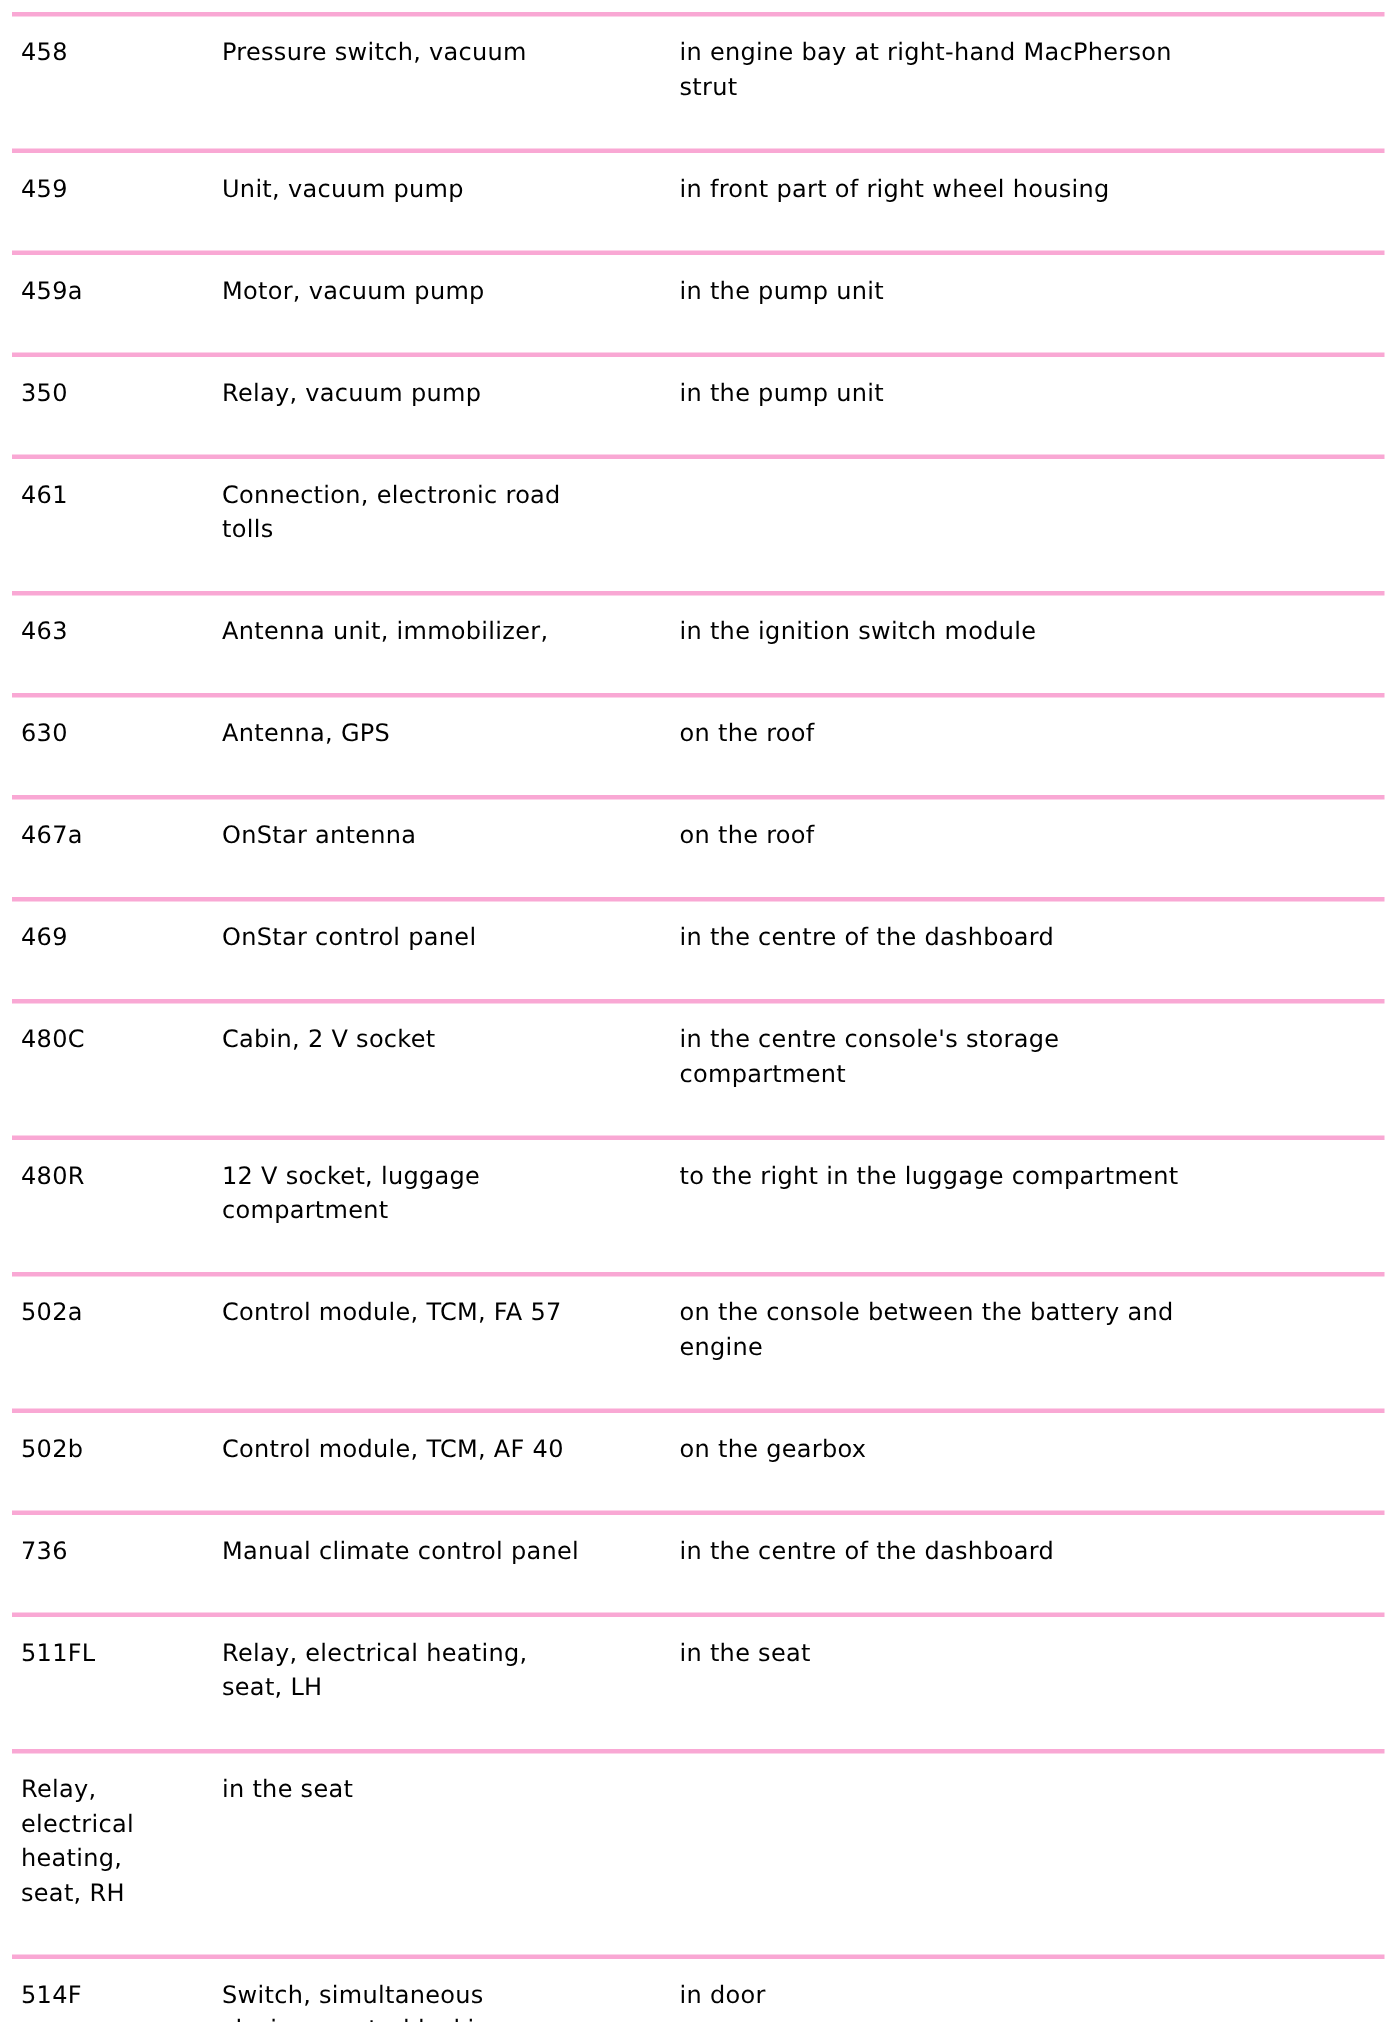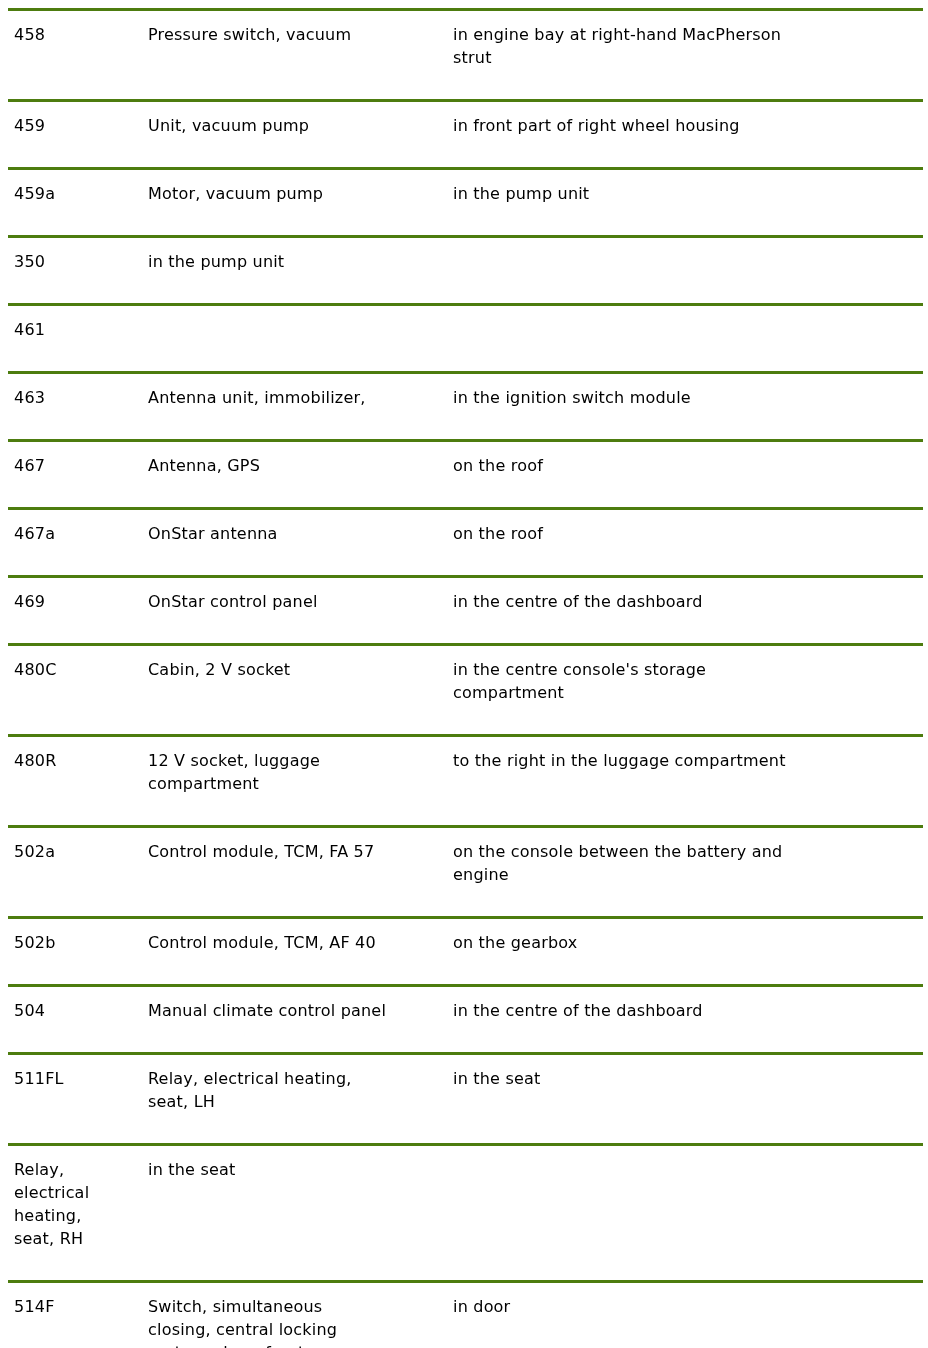--- a/index.html
+++ b/index.html
@@ -16,21 +16,21 @@
     font-family: "DejaVu Sans", "Liberation Sans", sans-serif;
     color: #000000;
   }
   .loc-table {
     margin-left: 8px;
     margin-right: 5px; 
   }
   .loc-row {
     display: grid;
     grid-template-columns: 134px 305px 1fr;
-    border-top: 3px solid #4d7c0f;
+    border-top: 3px solid #f9a8d4;
     padding: 12px 0 30px 6px;
   }
   .loc-row:last-child {
     padding-bottom: 12px;
   }
   .cell {
     font-size: 16px;
     line-height: 23px;
     letter-spacing: 0.2px;
     white-space: pre-line; 
@@ -55,35 +55,38 @@
   </div>
 
   <div class="loc-row">
     <div class="cell">459a</div>
     <div class="cell">Motor, vacuum pump</div>
     <div class="cell">in the pump unit</div>
   </div>
 
   <div class="loc-row">
     <div class="cell">350</div>
+    <div class="cell">Relay, vacuum pump</div>
     <div class="cell">in the pump unit</div>
   </div>
 
   <div class="loc-row">
     <div class="cell">461</div>
+    <div class="cell">Connection, electronic road
+tolls</div>
   </div>
 
   <div class="loc-row">
     <div class="cell">463</div>
     <div class="cell">Antenna unit, immobilizer,</div>
     <div class="cell">in the ignition switch module</div>
   </div>
 
   <div class="loc-row">
-    <div class="cell">467</div>
+    <div class="cell">630</div>
     <div class="cell">Antenna, GPS</div>
     <div class="cell">on the roof</div>
   </div>
 
   <div class="loc-row">
     <div class="cell">467a</div>
     <div class="cell">OnStar antenna</div>
     <div class="cell">on the roof</div>
   </div>
 
@@ -114,21 +117,21 @@
 engine</div>
   </div>
 
   <div class="loc-row">
     <div class="cell">502b</div>
     <div class="cell">Control module, TCM, AF 40</div>
     <div class="cell">on the gearbox</div>
   </div>
 
   <div class="loc-row">
-    <div class="cell">504</div>
+    <div class="cell">736</div>
     <div class="cell">Manual climate control panel</div>
     <div class="cell">in the centre of the dashboard</div>
   </div>
 
   <div class="loc-row">
     <div class="cell">511FL</div>
     <div class="cell">Relay, electrical heating,
 seat, LH</div>
     <div class="cell">in the seat</div>
   </div>

